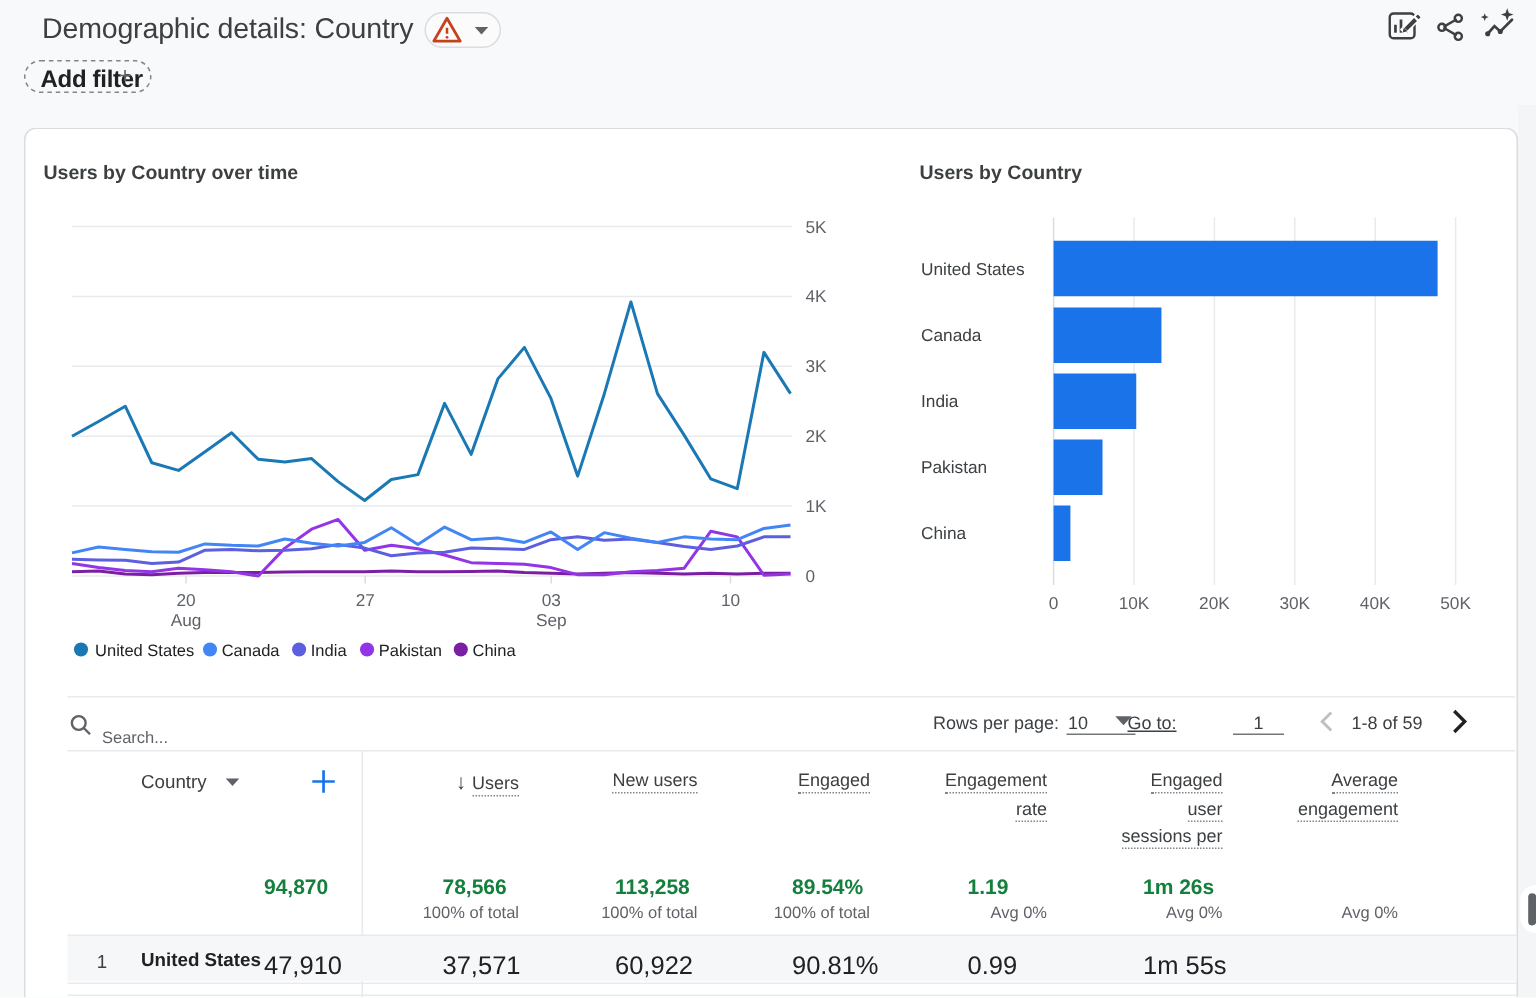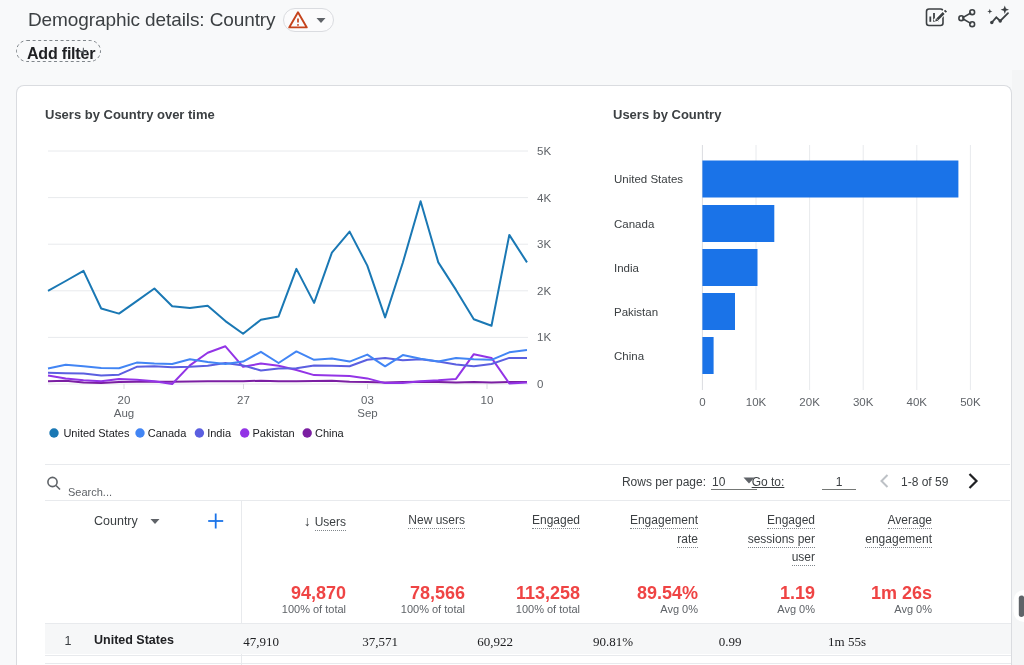--- a/index.html
+++ b/index.html
@@ -18,35 +18,35 @@
 .hline { background:#e8eaed; height:1px; }
 .vline { background:#e8eaed; width:1px; }
 #search { left:68px; top:486px; font-size:11px; color:#5f6368; }
 .pctl { top:475px; font-size:12px; color:#3c4043; }
 .uline { top:489px; height:1px; background:#747775; }
 #country { left:94px; top:514px; font-size:12.5px; color:#3c4043; }
 .colh { position:absolute; top:513px; width:170px; text-align:right; }
 .hl { height:18.7px; font-size:12px; color:#3c4043; }
 .du { display:inline-block; border-bottom:1px dotted #80868b; padding-bottom:1px; }
 .arr { color:#3c4043; font-size:14px; }
-.tv { position:absolute; top:583px; width:170px; text-align:right; font-size:18px;
-      font-weight:bold; color:#ef4444; }
+.tv { position:absolute; top:583px; width:170px; text-align:left; font-size:14px;
+      font-weight:bold; color:#15803d; }
 .ts { position:absolute; top:603px; width:170px; text-align:right; font-size:11px;
       color:#5f6368; }
 #row1bg { left:45px; top:624px; width:966px; height:30px; background:#f6f7f8; }
-.rv { position:absolute; top:634px; width:170px; text-align:center; font-size:13px;
-      color:#202124;font-family:Liberation Serif, serif; }
+.rv { position:absolute; top:634px; width:170px; text-align:left; font-size:17px;
+      color:#202124; }
 #rnum { left:58px; top:634px; width:20px; text-align:center; font-size:12.5px; color:#3c4043; }
 #rname { left:94px; top:633px; font-size:12.5px; font-weight:bold; color:#202124; }
 svg#ov { position:absolute; left:0; top:0; }
 </style></head>
 <body>
 <div class="abs" id="hdrbg"></div>
 <div class="abs" id="card"></div>
-<div class="abs ctitle" style="left:45px; top:107px;">Users by Country over time</div>
+<div class="abs ctitle" style="left:29px; top:107px;">Users by Country over time</div>
 <div class="abs ctitle" style="left:613px; top:107px;">Users by Country</div>
 <div class="abs hline" style="left:45px; top:464px; width:965px;"></div>
 <div class="abs hline" style="left:45px; top:500px; width:965px;"></div>
 <div class="abs vline" style="left:241px; top:500px; height:165px;"></div>
 <div class="abs hline" style="left:45px; top:623px; width:966px;"></div>
 <div class="abs hline" style="left:45px; top:654.5px; width:966px;"></div>
 <div class="abs hline" style="left:45px; top:663px; width:966px;"></div>
 <div class="abs" id="row1bg"></div>
 <div class="abs" id="search">Search...</div>
 <div class="abs pctl" style="left:606px; width:100px; text-align:right;">Rows per page:</div>
@@ -65,22 +65,22 @@
   </div>
 <div class="colh" style="left:410px;">
     <div class="hl"><span class="du">Engaged</span></div>
   </div>
 <div class="colh" style="left:528px;">
     <div class="hl"><span class="du">Engagement</span></div>
     <div class="hl"><span class="du">rate</span></div>
   </div>
 <div class="colh" style="left:645px;">
     <div class="hl"><span class="du">Engaged</span></div>
+    <div class="hl"><span class="du">user</span></div>
     <div class="hl"><span class="du">sessions per</span></div>
-    <div class="hl"><span class="du">user</span></div>
   </div>
 <div class="colh" style="left:762px;">
     <div class="hl"><span class="du">Average</span></div>
     <div class="hl"><span class="du">engagement</span></div>
   </div>
 <div class="tv" style="left:176px;">94,870</div>
 <div class="ts" style="left:176px;">100% of total</div>
 <div class="tv" style="left:295px;">78,566</div>
 <div class="ts" style="left:295px;">100% of total</div>
 <div class="tv" style="left:410px;">113,258</div>

